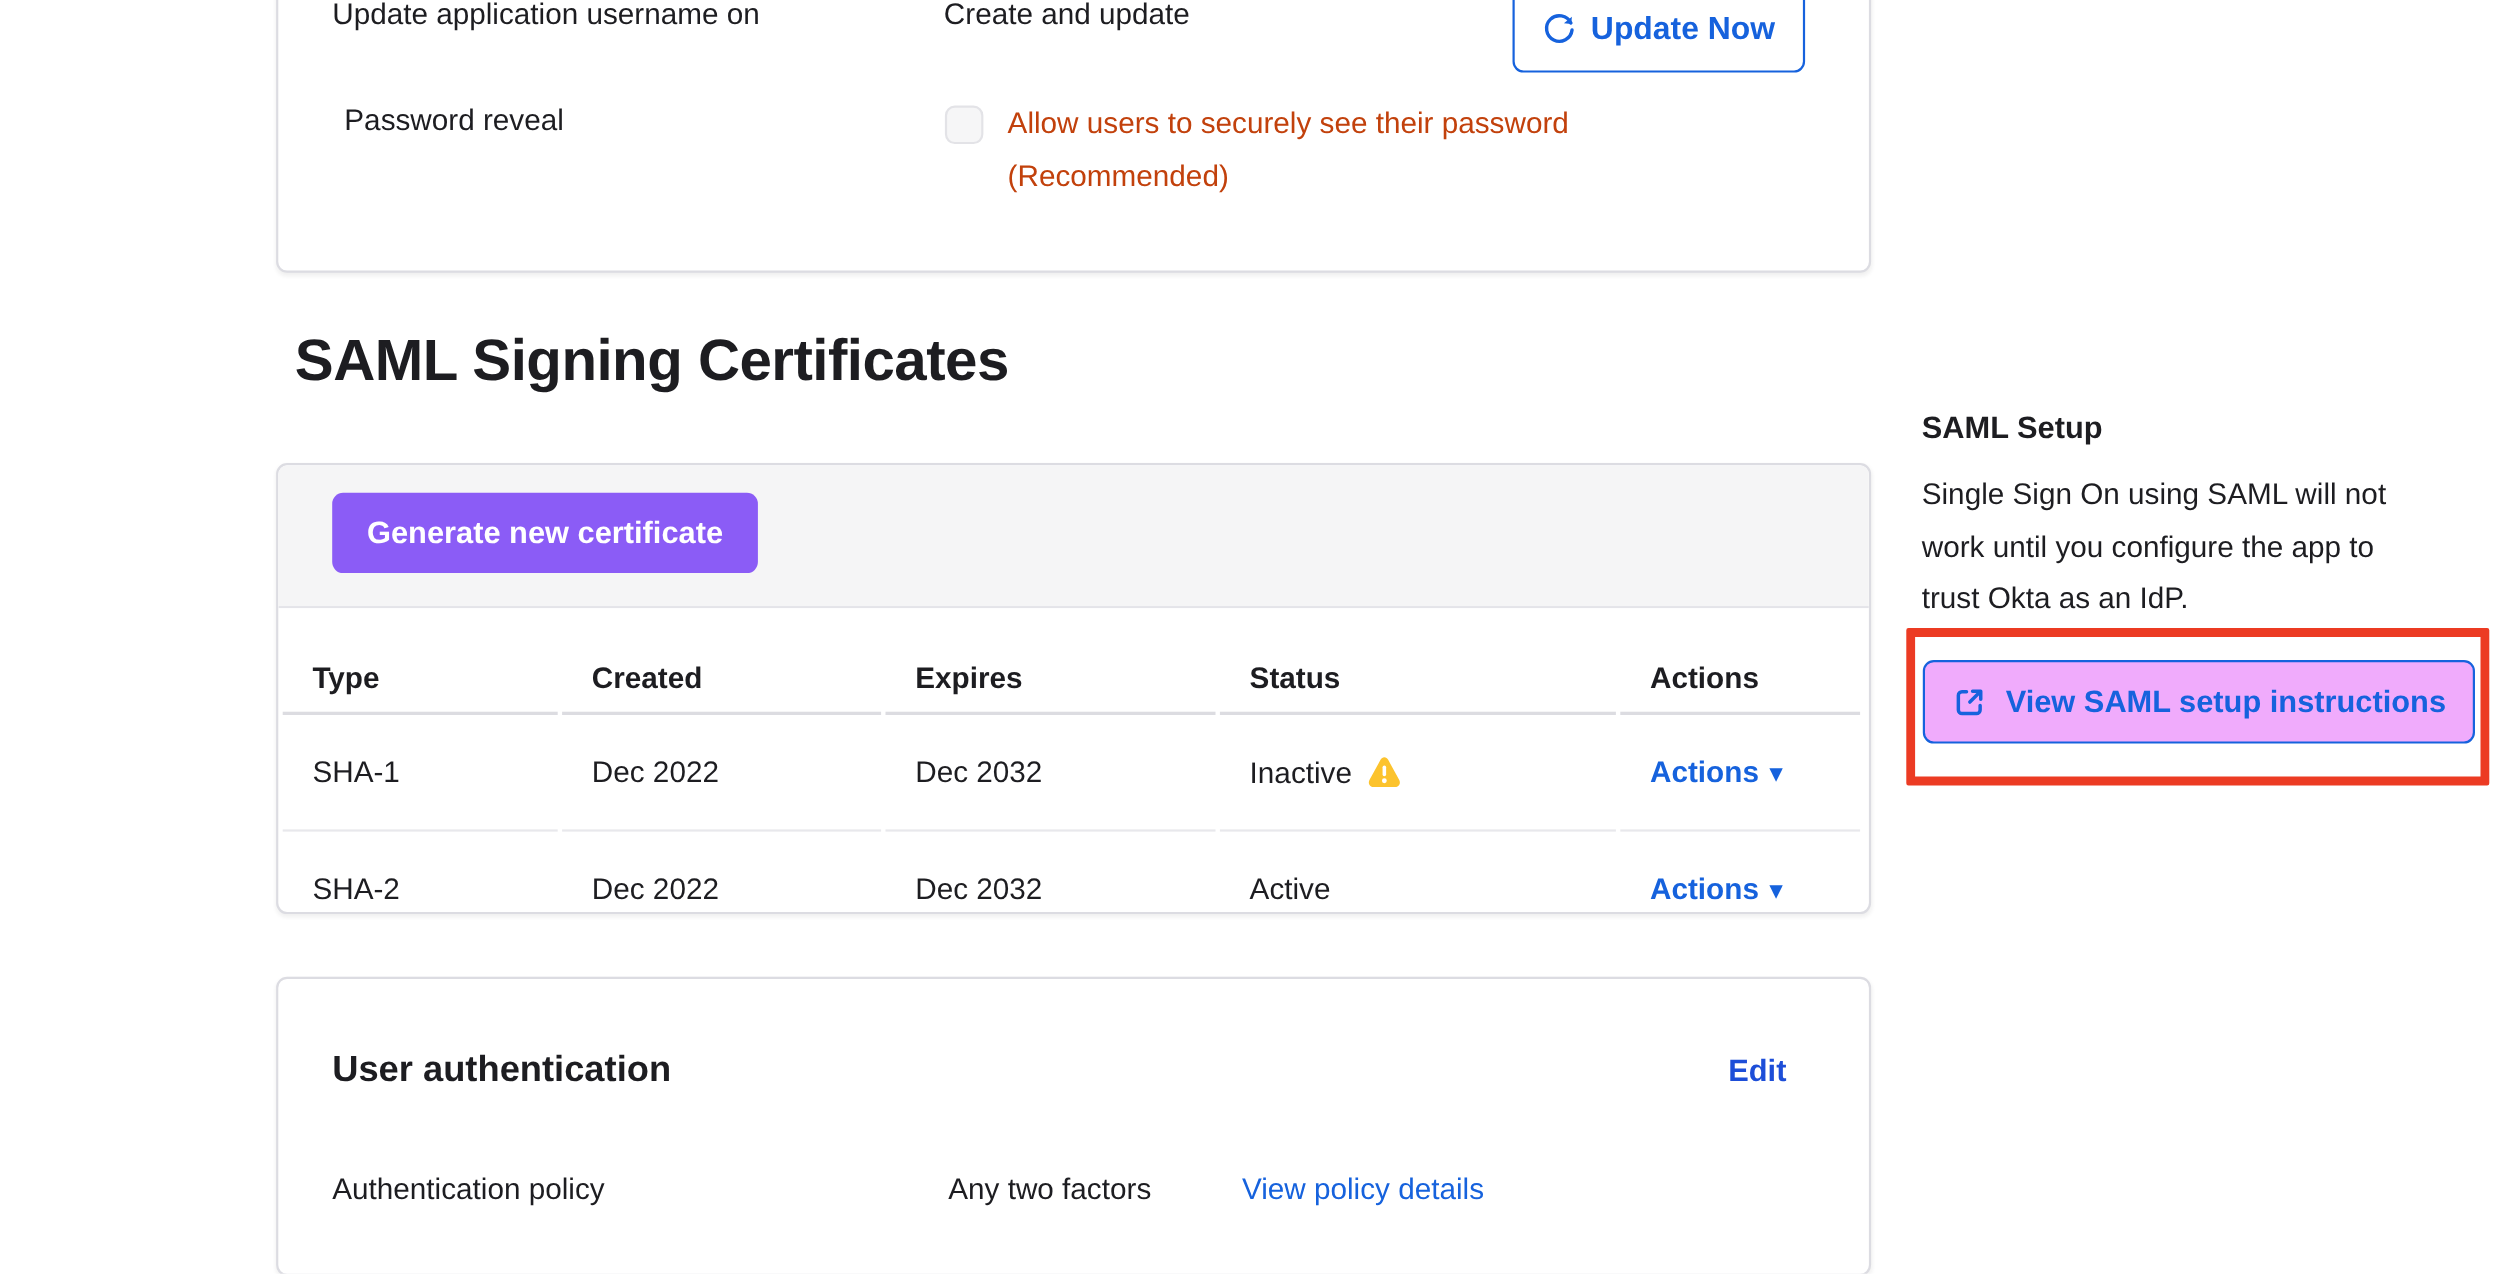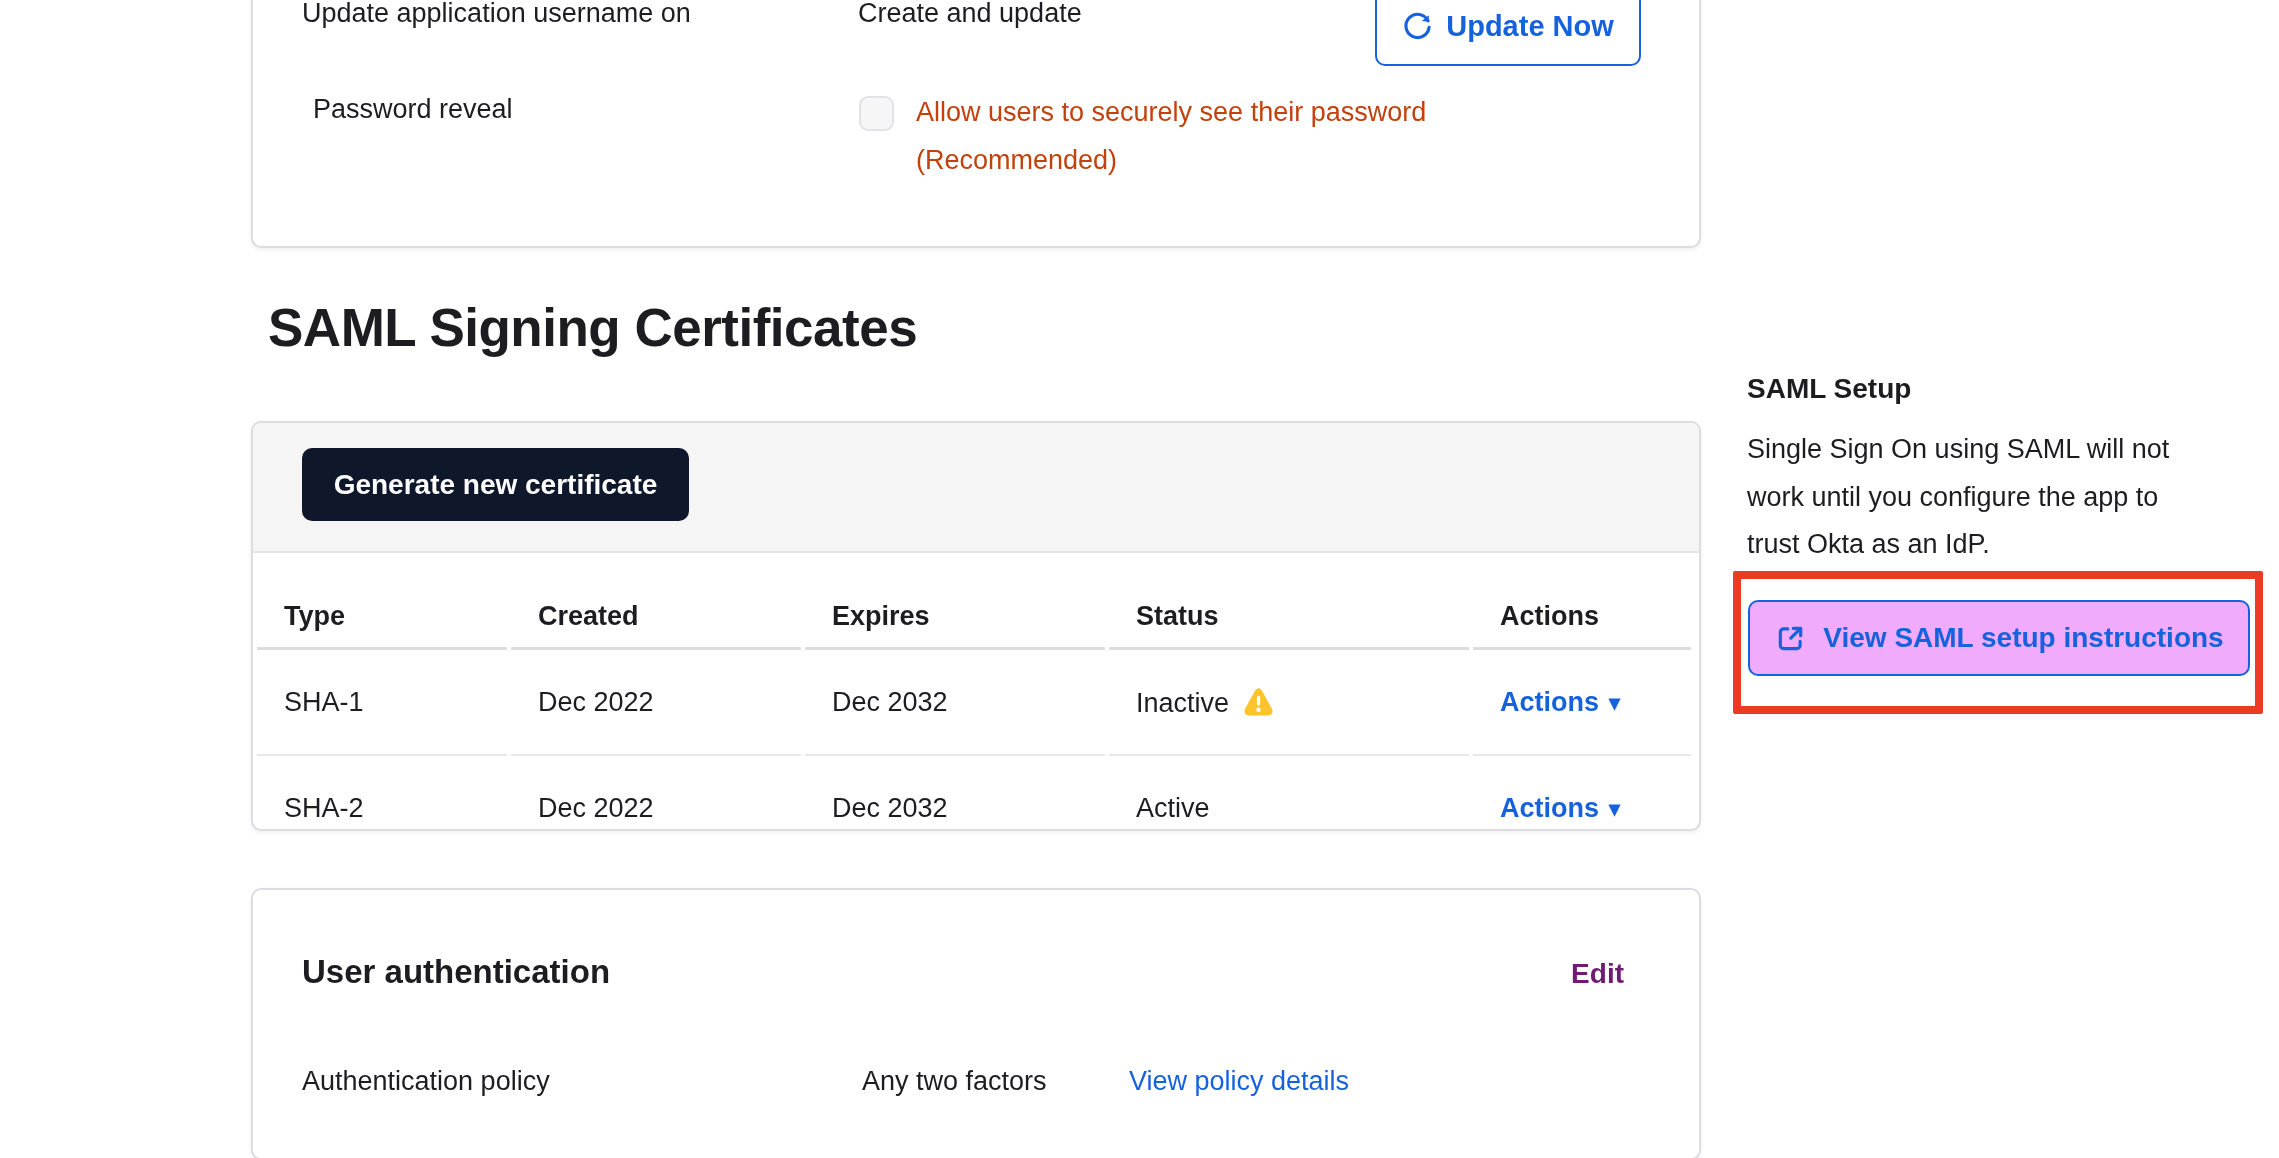--- a/index.html
+++ b/index.html
@@ -41,21 +41,21 @@
   }
 
   
   #cert-panel{left:251px;top:421px;width:1446px;height:406px;overflow:hidden;}
   #cert-toolbar{
     position:absolute;left:0;top:0;width:100%;height:128px;
     background:#f5f5f6;border-bottom:2px solid #e4e4e9;border-radius:8px 8px 0 0;
   }
   #generate-btn{
     position:absolute;left:49px;top:25px;width:387px;height:73px;
-    background:#0f172a;border:none;border-radius:10px;
+    background:#8b5cf6;border:none;border-radius:10px;
     font-family:inherit;font-size:28px;font-weight:bold;color:#ffffff;cursor:pointer;
   }
   #cert-table{
     position:absolute;left:0;top:130px;width:1442px;
     border-collapse:separate;border-spacing:4px 0;table-layout:fixed;margin-top:32px;
   }
   #cert-table col.c1{width:250px}
   #cert-table col.c2{width:290px}
   #cert-table col.c3{width:300px}
   #cert-table col.c4{width:360px}
@@ -91,21 +91,21 @@
     background:#f0abfc;border:2.5px solid #1662dd;border-radius:10px;
     display:flex;align-items:center;justify-content:center;gap:16px;
     font-family:inherit;font-size:28px;font-weight:bold;color:#1662dd;cursor:pointer;
   }
 
   
   #user-auth-card{left:251px;top:888px;width:1446px;height:268px;}
   #ua-title{position:absolute;left:49px;top:62px;margin:0;
     font-size:33px;line-height:40px;font-weight:bold;}
   #ua-edit{position:absolute;right:75px;top:68px;
-    font-size:28px;font-weight:bold;color:#701a75;text-decoration:none;cursor:pointer;}
+    font-size:28px;font-weight:bold;color:#1d4ed8;text-decoration:none;cursor:pointer;}
   #ua-policy-label{left:49px;top:176px;}
   #ua-policy-value{left:609px;top:176px;}
   #ua-policy-link{position:absolute;left:876px;top:176px;
     font-size:27px;line-height:31px;color:#1662dd;text-decoration:none;cursor:pointer;white-space:nowrap;}
 </style>
 </head>
 <body>
 
 <div>
 

